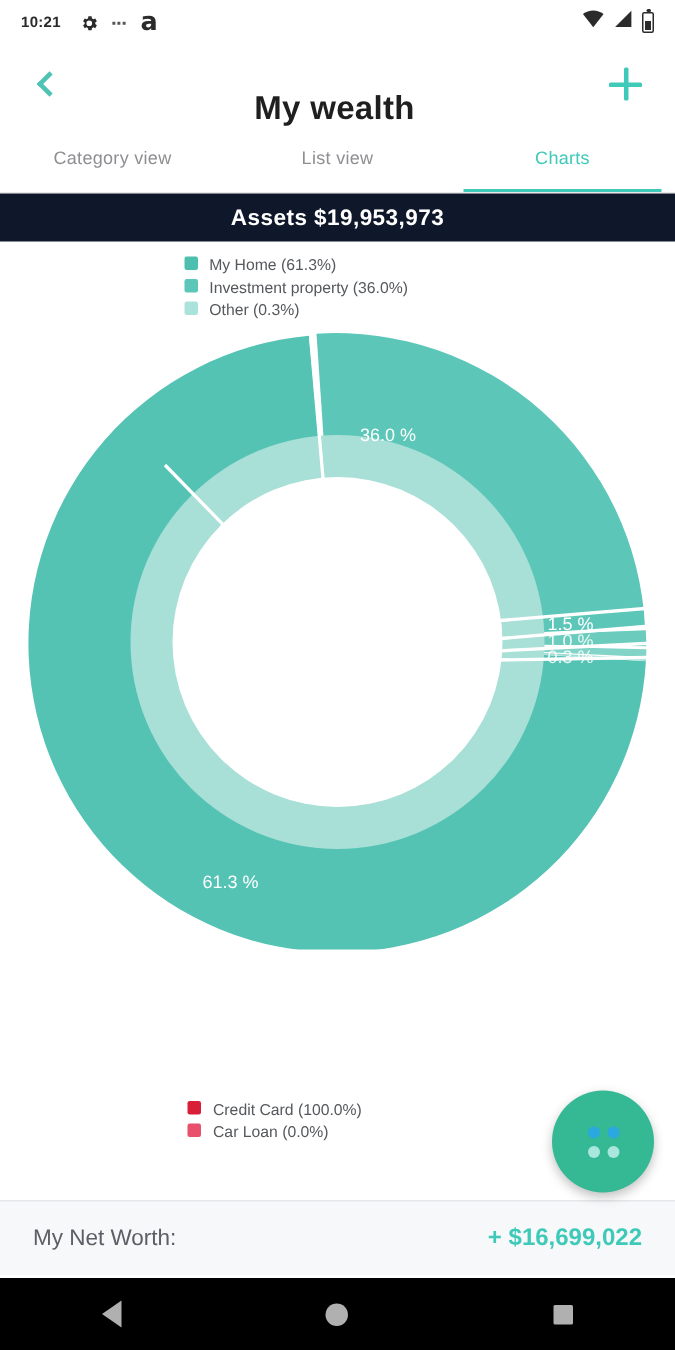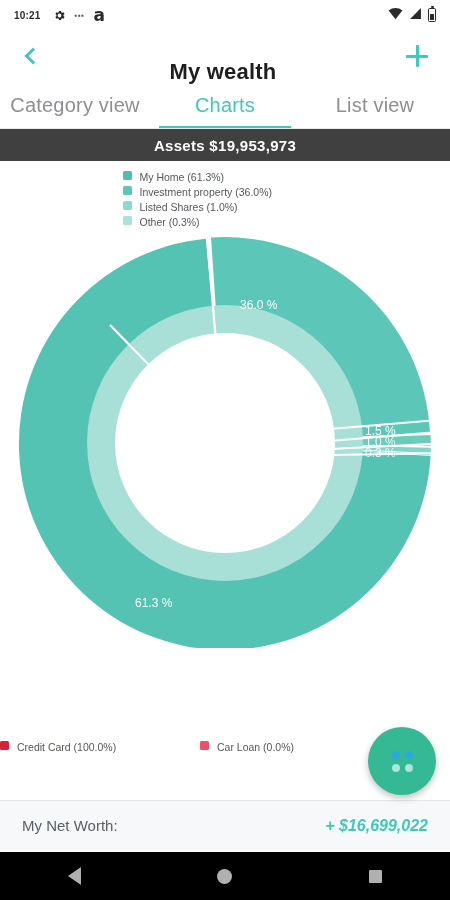--- a/index.html
+++ b/index.html
@@ -49,64 +49,64 @@
   }
   .add-btn { width: 34px; height: 34px; display:flex; align-items:center; justify-content:center; cursor:pointer; position:relative; }
   .add-btn:before, .add-btn:after { content:""; position:absolute; background:#3ec9b8; border-radius:1px; }
   .add-btn:before { width: 22px; height: 3px; }
   .add-btn:after { width: 3px; height: 22px; }
 
   
   .tabs { display: flex; height: 46px; background: #fff; }
   .tab {
     flex: 1; display: flex; align-items: center; justify-content: center;
-    font-size: 20px; color: #8e8e93; cursor: pointer;
+    font-size: 12px; color: #8e8e93; cursor: pointer;
     position: relative; letter-spacing: .2px;
   }
   .tab.active { color: #3ec9b8; }
   .tab.active:after {
     content:""; position:absolute; left: 6%; right: 6%; bottom: 0;
     height: 2.5px; background: #3ec9b8;
   }
   .tabs-divider { height:1px; background:#e9e9ec; }
 
   
   .section-banner {
     height: 32px; display:flex; align-items:center; justify-content:center;
     color:#ffffff; font-size:15px; font-weight:700; letter-spacing:.3px;
   }
-  .assets-banner { background:#404040; }
+  .assets-banner { background:#0f172a; }
   .liab-banner { background:#e8506b; }
 
   
   .legend { padding: 8px 0 4px 0; display:flex; flex-direction:column; align-items:center; }
   .legend-row { display:flex; align-items:flex-start; width: 205px; margin: 1.5px 0; }
   .swatch { width: 9px; height: 9px; border-radius: 1.5px; margin-right: 8px; flex:none; }
   .legend-label { font-size: 10.5px; color: #55585c; white-space: nowrap; }
 
   
   .chart-area { position: relative; width: 450px; height: 420px; }
   .donut-svg { display:block; margin: 0 auto; }
   .pct-label { fill:#ffffff; font-size:12px; font-family:"Liberation Sans", sans-serif; }
   .leader { stroke:#ffffff; stroke-width:2.2; fill:none; }
 
   
   .liab-block { position:absolute; left:0; right:0; top:725px; }
-  .liab-legend { padding-top: 7px; display:flex; flex-direction:row; align-items:center; overflow:hidden; height:36px; }
+  .liab-legend { padding-top: 7px; display:flex; flex-direction:column; align-items:center; overflow:hidden; height:36px; }
   .liab-legend .legend-row { width: 200px; }
 
   
   .networth {
     position:absolute; left:0; right:0; top:800px; height:50px;
     background:#f7f8f9; border-top:1px solid #e6e7ea;
     display:flex; align-items:center; justify-content:space-between;
     padding: 0 22px;
   }
   .nw-label { font-size:15px; color:#5b6066; font-weight:500; }
-  .nw-value { font-size:16px; color:#3ec9b8; font-weight:600;font-style:italic; }
+  .nw-value { font-size:16px; color:#3ec9b8; font-weight:600; }
 
   
   .fab {
     position:absolute; right: 14px; top: 727px;
     width:68px; height:68px; border-radius:50%;
     background:#35b894; cursor:pointer;
     display:flex; align-items:center; justify-content:center;
     box-shadow: 0 3px 7px rgba(0,0,0,.25);
   }
   .fab-grid { display:grid; grid-template-columns: 1fr 1fr; gap:5px; }
@@ -158,39 +158,35 @@
   <div class="appbar">
     <span class="back-btn">
       <span class="back-chev"></span>
     </span>
     <span class="appbar-title">My wealth</span>
     <span class="add-btn"></span>
   </div>
 
   <div class="tabs">
     <div class="tab">Category view</div>
+    <div class="tab">List view</div>
     <div class="tab active">Charts</div>
-    <div class="tab">List view</div>
   </div>
   <div class="tabs-divider"></div>
 
   <div class="section-banner assets-banner">Assets $19,953,973</div>
 
   <div class="legend">
     <div class="legend-row">
       <span class="swatch" style="background:#4cbfae"></span>
       <span class="legend-label">My Home (61.3%)</span>
     </div>
     <div class="legend-row">
       <span class="swatch" style="background:#5cc7b8"></span>
       <span class="legend-label">Investment property (36.0%)</span>
-    </div>
-    <div class="legend-row">
-      <span class="swatch" style="background:#8ed9cf"></span>
-      <span class="legend-label">Listed Shares (1.0%)</span>
     </div>
     <div class="legend-row">
       <span class="swatch" style="background:#abe3dc"></span>
       <span class="legend-label">Other (0.3%)</span>
     </div>
   </div>
 
   <div class="chart-area">
     <svg class="donut-svg" width="450" height="415" viewBox="0 0 450 415">
       <g>

